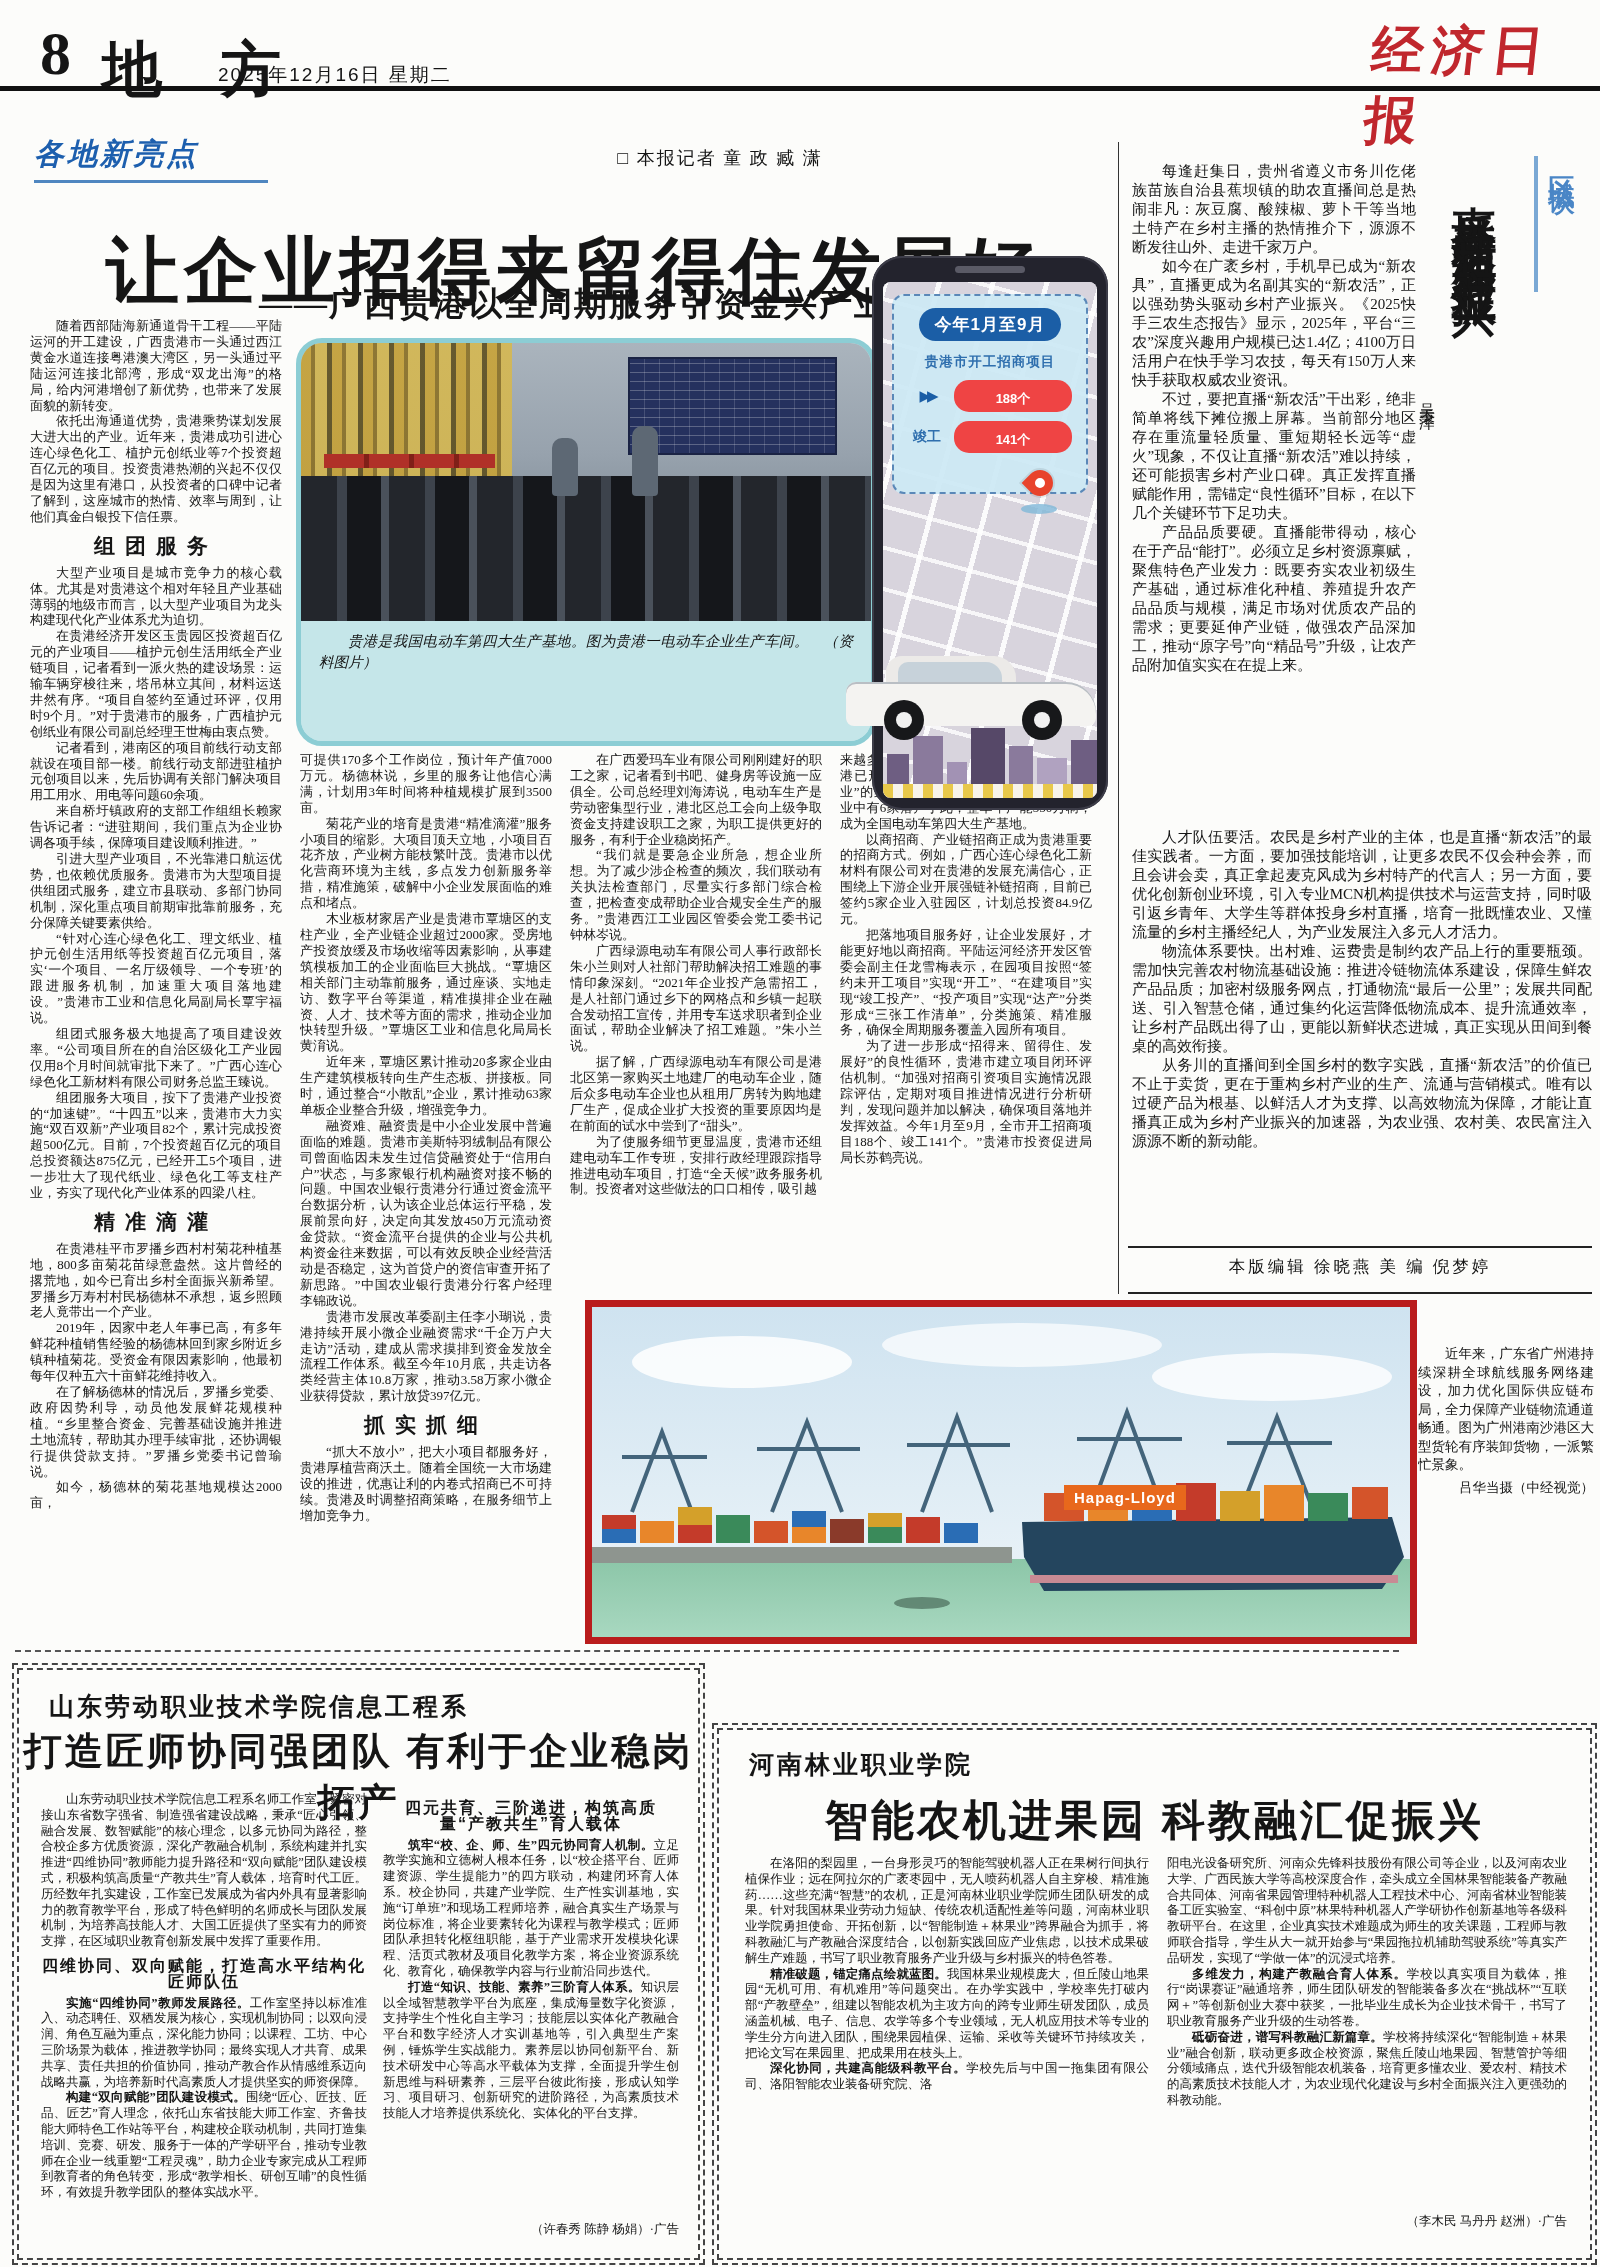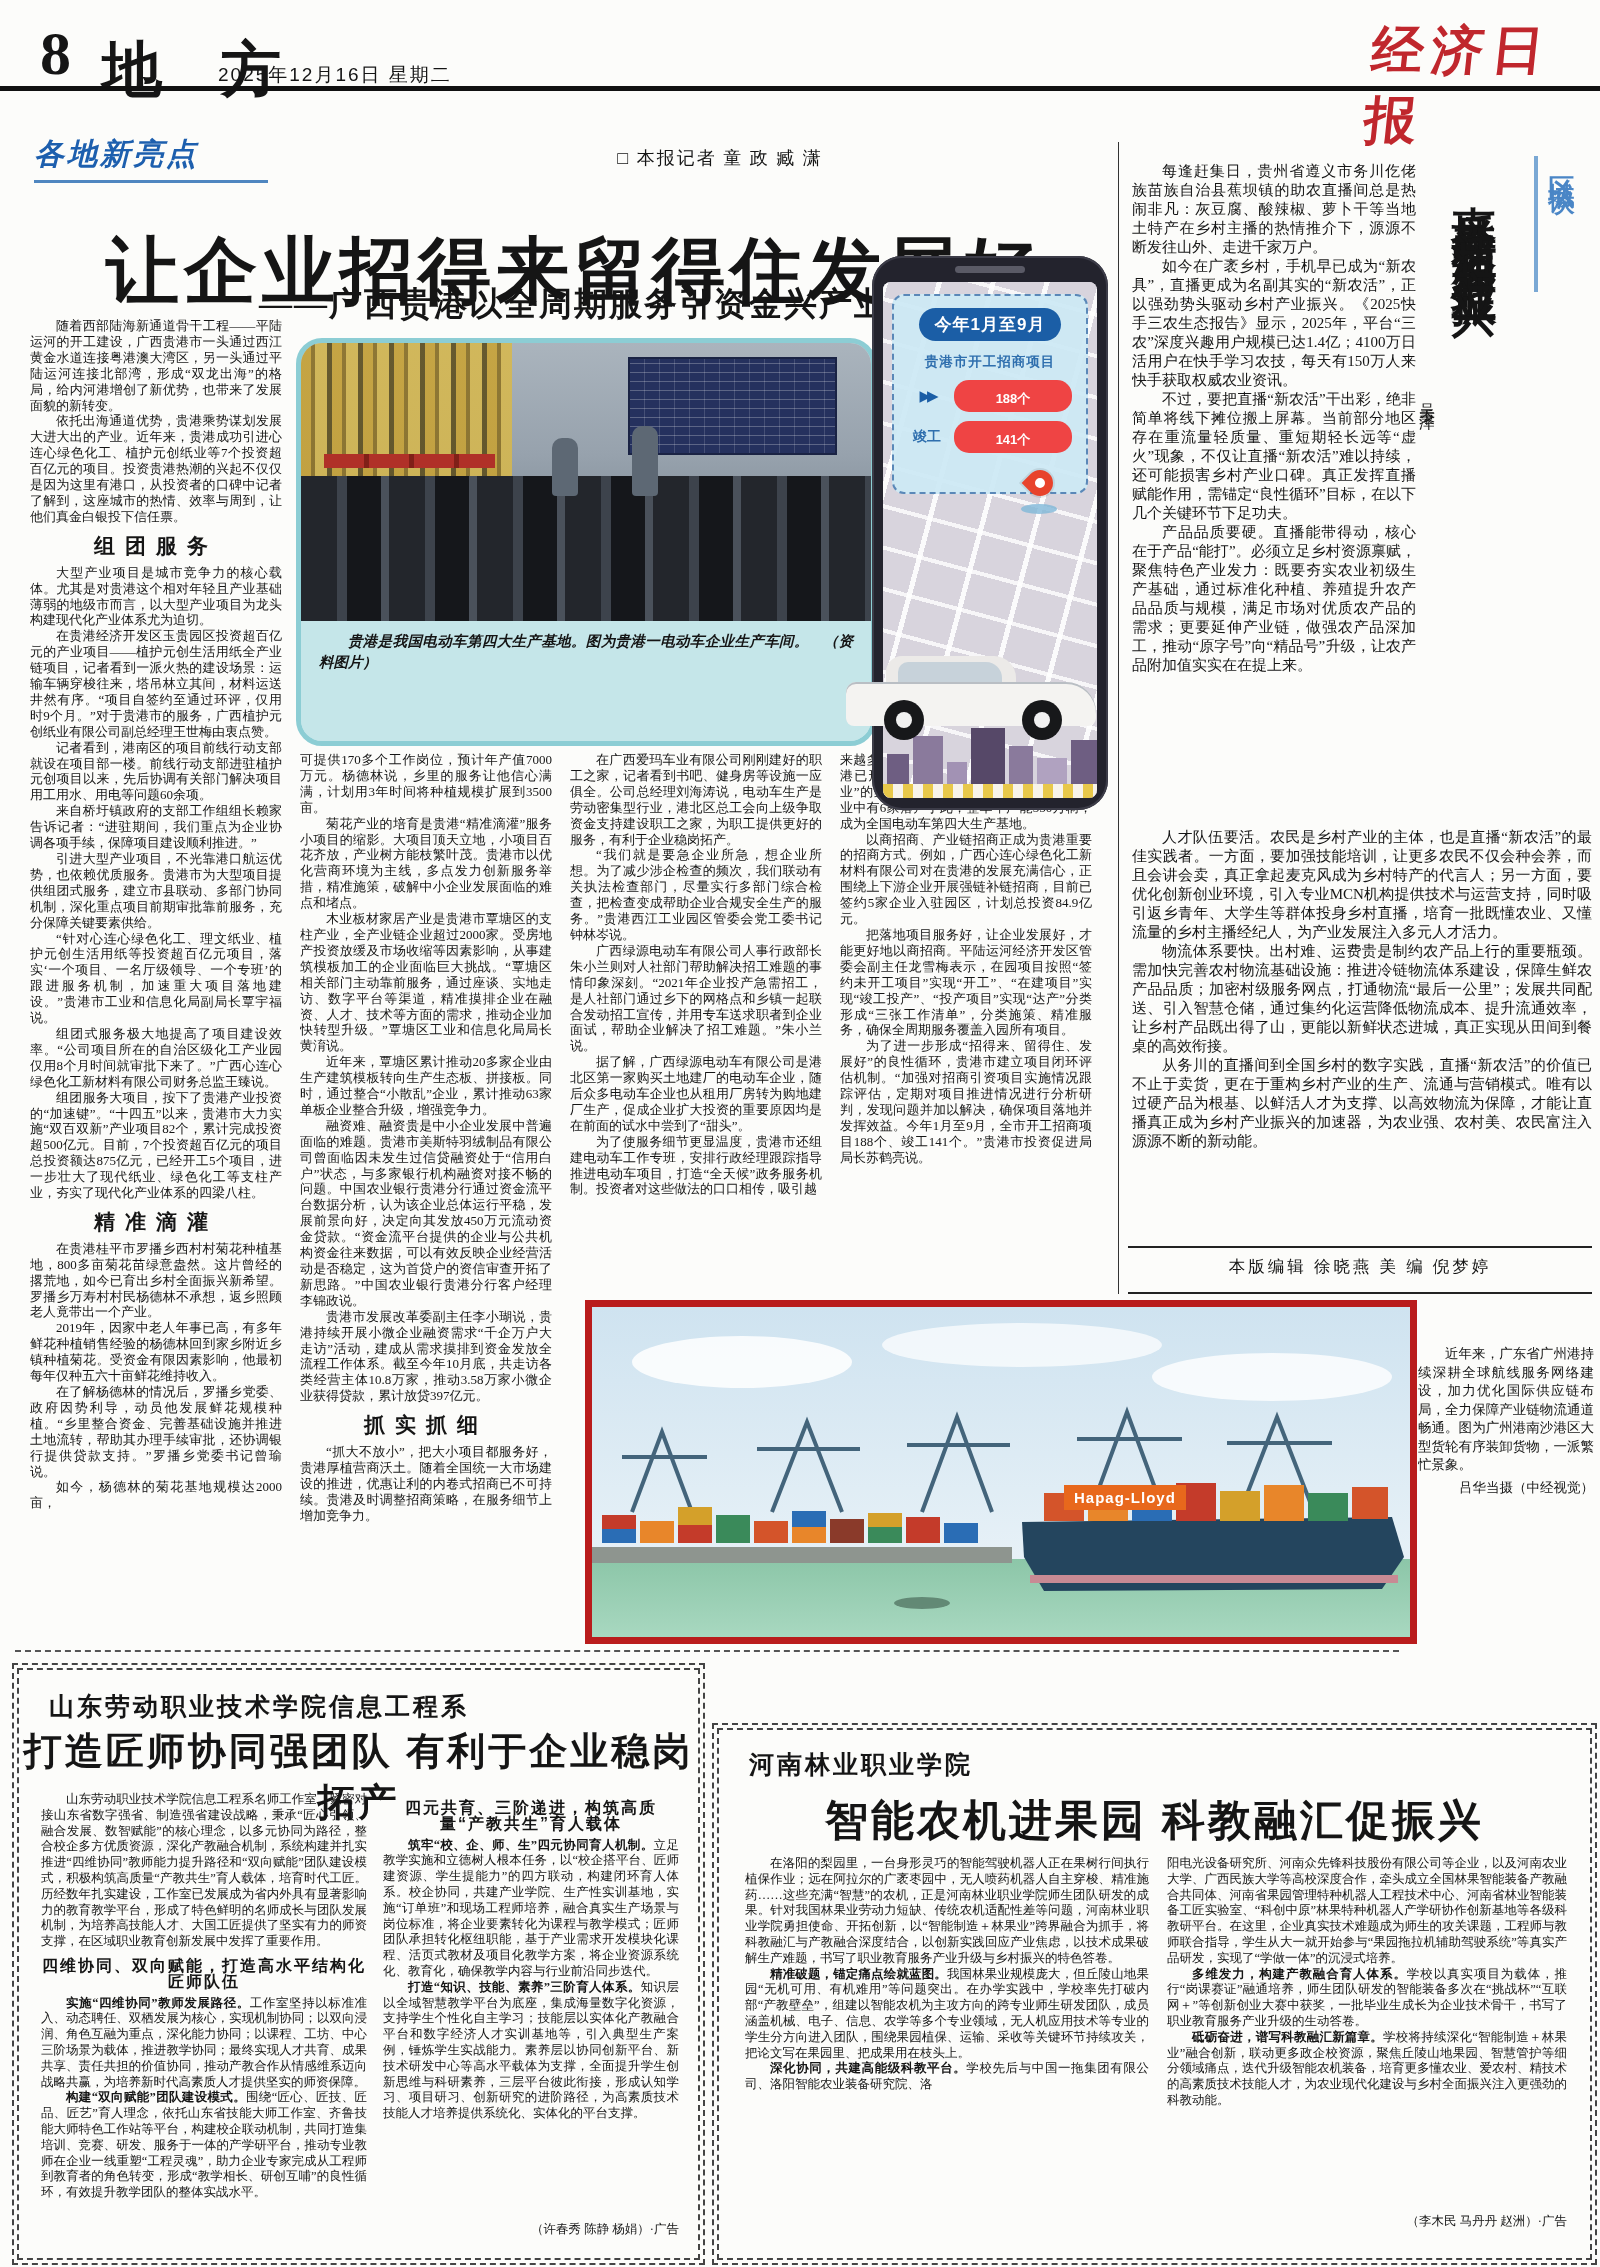--- a/index.html
+++ b/index.html
@@ -39,21 +39,21 @@
             background-image:repeating-linear-gradient(0deg,transparent 0 8px,rgba(255,255,255,.25) 8px 9px),
                              repeating-linear-gradient(90deg,transparent 0 14px,rgba(255,255,255,.15) 14px 15px);}
   .f-beam1{position:absolute;left:4%;top:40%;width:30%;height:5%;
            background:repeating-linear-gradient(90deg,#b03028 0 40px,#802018 40px 45px);}
   .f-beam2{position:absolute;left:2%;top:58%;width:34%;height:5%;
            background:repeating-linear-gradient(90deg,#9c2a22 0 36px,#6e1a14 36px 41px);}
   .f-machines{position:absolute;bottom:0;left:0;right:0;height:52%;
            background:repeating-linear-gradient(90deg,#23262c 0 36px,#3d434c 36px 46px,#15171b 46px 80px,#4a515b 80px 88px);}
   .f-worker{position:absolute;width:26px;height:58px;background:#5d6874;border-radius:10px 10px 4px 4px;}
   .fig-caption{position:absolute;left:0;right:0;bottom:0;top:278px;background:#c5e6e9;padding:10px 18px 6px;
-               font-size:14.5px;line-height:21px;text-align:justify;text-indent:2em;font-style:italic;font-weight:bold;}
+               font-size:14.5px;line-height:21px;text-align:justify;text-indent:2em;font-style:italic;}
   .fig-credit{font-style:italic;}
   
   .phone{left:872px;top:256px;width:236px;height:554px;background:#23232d;border-radius:30px;
          box-shadow:0 0 0 2px #3c3c48 inset;}
   .phone-notch{position:absolute;left:50%;top:10px;width:70px;height:7px;margin-left:-35px;background:#5a5a66;border-radius:4px;}
   .phone-screen{position:absolute;left:11px;right:11px;top:26px;bottom:12px;background:#e3e0e8;border-radius:8px;overflow:hidden;}
   .map{position:absolute;inset:0;background:
         repeating-linear-gradient(15deg,rgba(255,255,255,.8) 0 4px,transparent 4px 40px),
         repeating-linear-gradient(105deg,rgba(255,255,255,.9) 0 5px,transparent 5px 52px),
         #d8d4dd;}

